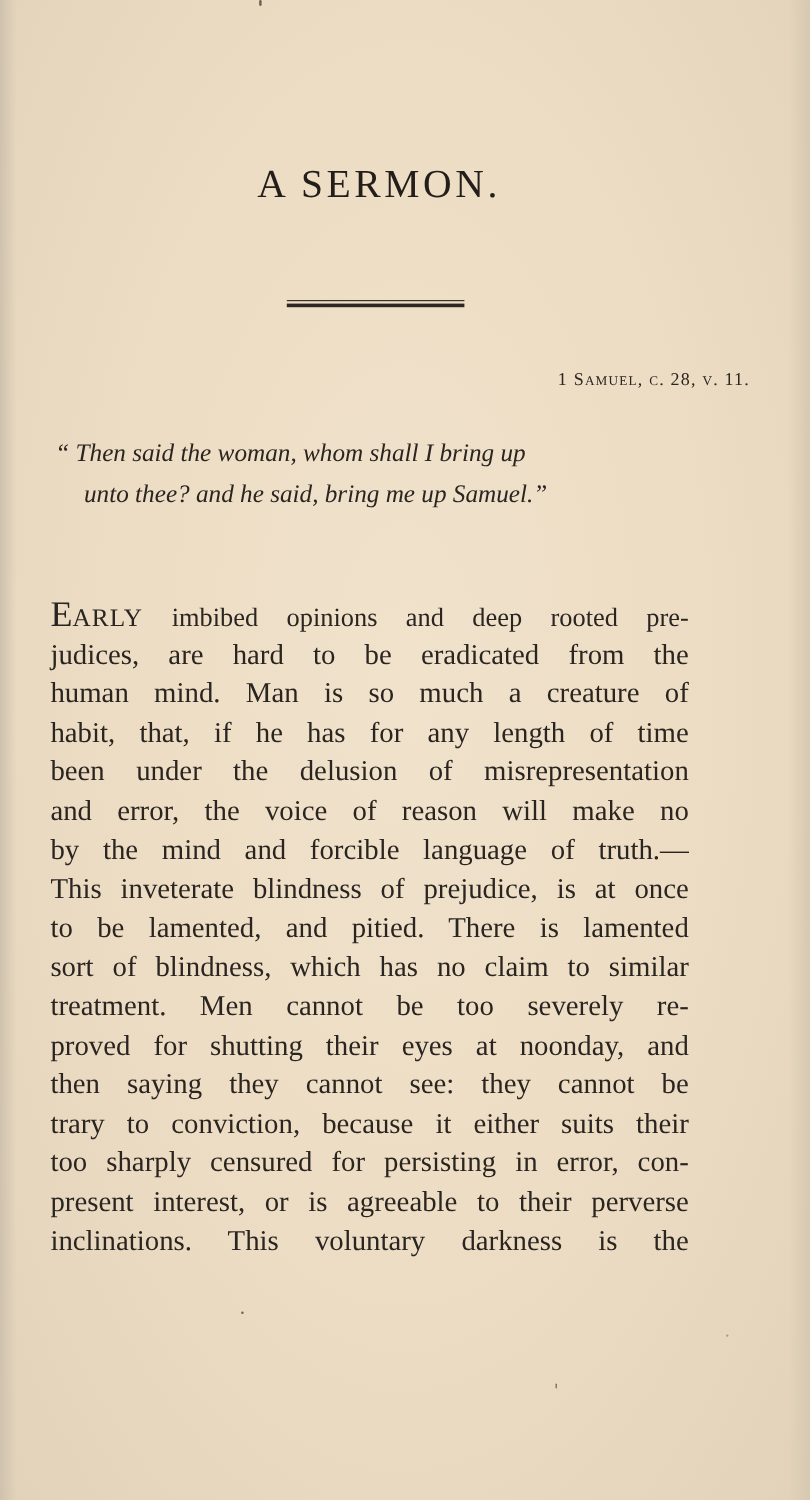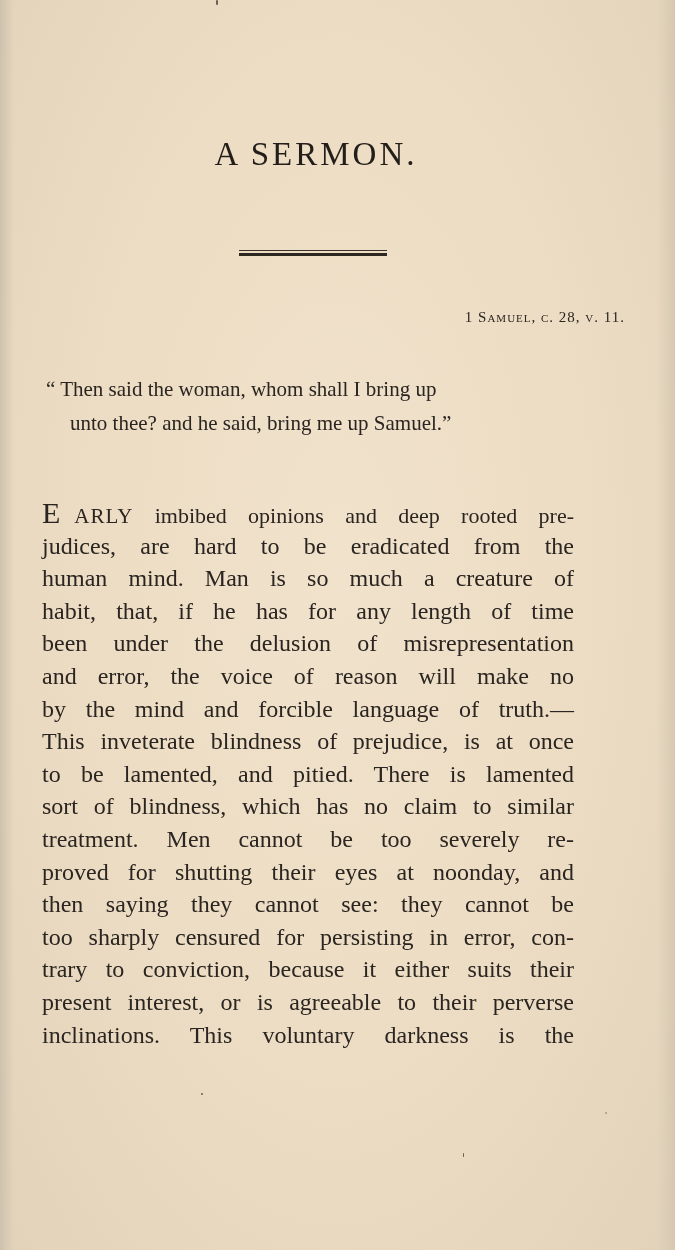--- a/index.html
+++ b/index.html
@@ -75,23 +75,24 @@
       text-align: right;
       font-size: 15px;
       letter-spacing: 1px;
       color: #2a2520;
     }
     .reference .sc {
       font-variant: small-caps;
     }
     .epigraph {
       position: absolute;
-      top: 372px;
+      top: 360px;
       left: 46px;
       width: 540px;
+      font-style: italic;
       font-size: 21px;
       line-height: 34px;
       color: #2a2520;
     }
     .epigraph .line2 {
       display: block;
       padding-left: 24px;
     }
     .body-text {
       position: absolute;
@@ -112,21 +113,20 @@
     .body-text .line.first {
       font-size: 22px;
     }
     .drop-e {
       font-size: 30px;
       letter-spacing: 0;
     }
     .sc-word {
       font-size: 21px;
       letter-spacing: 1px;
-      margin-left: 14px;
     }
   </style>
 </head>
 <body>
 
 <div class="page">
   <div class="edge-left"></div>
   <div class="edge-right"></div>
 
   <div class="speck" style="left:216px;top:0;width:2px;height:5px;"></div>
@@ -159,18 +159,18 @@
     <span class="line">habit, that, if he has for any length of time</span>
     <span class="line">been under the delusion of misrepresentation</span>
     <span class="line">and error, the voice of reason will make no</span>
     <span class="line">by the mind and forcible language of truth.—</span>
     <span class="line">This inveterate blindness of prejudice, is at once</span>
     <span class="line">to be lamented, and pitied. There is lamented</span>
     <span class="line">sort of blindness, which has no claim to similar</span>
     <span class="line">treatment. Men cannot be too severely re-</span>
     <span class="line">proved for shutting their eyes at noonday, and</span>
     <span class="line">then saying they cannot see: they cannot be</span>
+    <span class="line">trary to conviction, because it either suits their</span>
     <span class="line">too sharply censured for persisting in error, con-</span>
-    <span class="line">trary to conviction, because it either suits their</span>
     <span class="line">present interest, or is agreeable to their perverse</span>
     <span class="line">inclinations. This voluntary darkness is the</span>
   </div>
 </div>
 
 </body></html>

